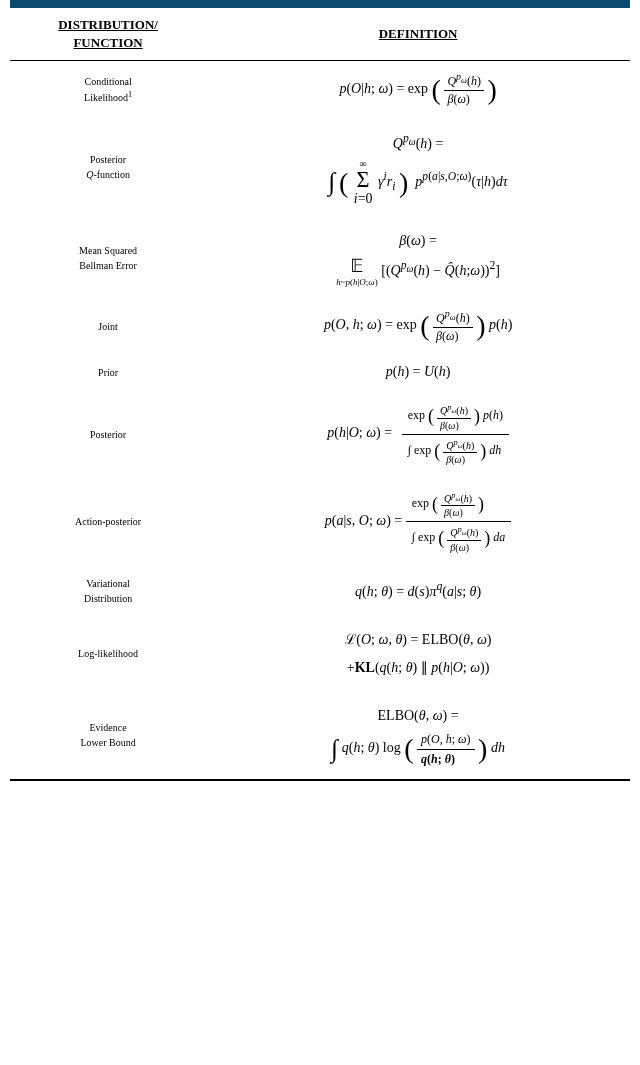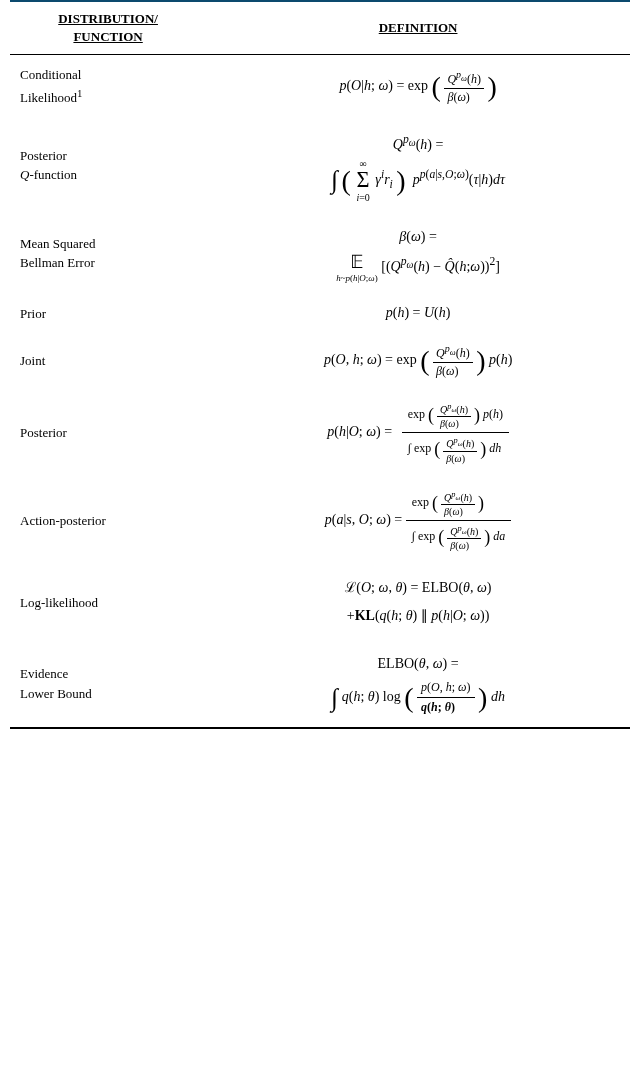--- a/index.html
+++ b/index.html
@@ -11,21 +11,21 @@
       font-size: 14px;
       color: #000;
     }
     .table-container {
       width: 100%;
       padding: 0 10px;
     }
     table {
       width: 100%;
       border-collapse: collapse;
-      border-top: 2px solid #0c4a6e;
+      border-top: 8px solid #0c4a6e;
       border-bottom: 2px solid #000;
     }
     thead tr {
       border-bottom: 1px solid #000;
     }
     th {
       padding: 8px 10px;
       text-align: center;
       font-weight: bold;
       font-size: 13px;
@@ -39,23 +39,24 @@
     }
     th.col2 {
       width: 440px;
     }
     td {
       padding: 10px 10px;
       vertical-align: middle;
     }
     td.label-col {
       width: 200px;
-      font-size: 13px;
+      font-size: 10px;
       vertical-align: middle;
       line-height: 1.5;
+      text-align: center;
     }
     td.formula-col {
       width: 440px;
       text-align: center;
       vertical-align: middle;
     }
     .math {
       font-family: "Times New Roman", Times, serif;
       font-size: 14px;
     }
@@ -166,21 +167,21 @@
             <span class="formula-line">
               <i>Q</i><sup><i>p<sub>ω</sub></i></sup>(<i>h</i>) =
             </span>
             <span style="display:inline-block; vertical-align:middle;">
               <span style="font-size:1.8em; vertical-align:middle; line-height:0.9;">∫</span>
             </span>
             <span class="big-paren">(</span>
             <span class="sum-block" style="vertical-align:middle;">
               <span class="sum-over" style="font-size:10px;">∞</span>
               <span class="sum-sym">Σ</span>
-              <span class="sum-under" style="font-size:10px;"><i>i</i>=0</span>
+              <span class="sum-under" style="font-size:14px;"><i>i</i>=0</span>
             </span>
             <i>γ</i><sup><i>i</i></sup><i>r</i><sub><i>i</i></sub>
             <span class="big-paren">)</span>
             &nbsp;<i>p</i><sup><i>p</i>(<i>a</i>|<i>s</i>,<i>O</i>;<i>ω</i>)</sup>(<i>τ</i>|<i>h</i>)<i>dτ</i>
           </span>
         </td>
       </tr>
 
       <tr>
         <td class="label-col">Mean Squared<br>Bellman Error</td>
@@ -189,45 +190,45 @@
             <span class="formula-line">
               <i>β</i>(<i>ω</i>) =
             </span>
             <span style="display:inline-block; vertical-align:middle; text-align:center;">
               <span class="e-block">
                 <span class="e-sym">𝔼</span>
                 <span class="e-sub"><i>h</i>~<i>p</i>(<i>h</i>|<i>O</i>;<i>ω</i>)</span>
               </span>
               [(<i>Q</i><sup><i>p<sub>ω</sub></i></sup>(<i>h</i>) − <i>Q̂</i>(<i>h</i>;<i>ω</i>))<sup>2</sup>]
             </span>
-          </span>
-        </td>
-      </tr>
-
-      <tr>
-        <td class="label-col">Prior</td>
-        <td class="formula-col">
-          <span class="math">
-            <i>p</i>(<i>h</i>) = <i>U</i>(<i>h</i>)
           </span>
         </td>
       </tr>
 
       <tr>
         <td class="label-col">Joint</td>
         <td class="formula-col">
           <span class="math">
             <i>p</i>(<i>O</i>, <i>h</i>; <i>ω</i>) = exp
             <span class="big-paren">(</span>
             <span class="frac">
               <span class="num"><i>Q</i><sup><i>p<sub>ω</sub></i></sup>(<i>h</i>)</span>
               <span class="den"><i>β</i>(<i>ω</i>)</span>
             </span>
             <span class="big-paren">)</span>
             <i>p</i>(<i>h</i>)
+          </span>
+        </td>
+      </tr>
+
+      <tr>
+        <td class="label-col">Prior</td>
+        <td class="formula-col">
+          <span class="math">
+            <i>p</i>(<i>h</i>) = <i>U</i>(<i>h</i>)
           </span>
         </td>
       </tr>
 
       <tr>
         <td class="label-col">Posterior</td>
         <td class="formula-col">
           <span class="math">
             <i>p</i>(<i>h</i>|<i>O</i>; <i>ω</i>) =
             <span class="frac" style="font-size:13px;margin-left:6px;">
@@ -279,20 +280,28 @@
                   <span class="den"><i>β</i>(<i>ω</i>)</span>
                 </span>
                 <span class="big-paren-sm">)</span>
                 <i>da</i>
               </span>
             </span>
           </span>
         </td>
       </tr>
 
+      <tr>
+        <td class="label-col">Variational<br>Distribution</td>
+        <td class="formula-col">
+          <span class="math">
+            <i>q</i>(<i>h</i>; <i>θ</i>) = <i>d</i>(<i>s</i>)<i>π</i><sup><i>q</i></sup>(<i>a</i>|<i>s</i>; <i>θ</i>)
+          </span>
+        </td>
+      </tr>
 
       <tr>
         <td class="label-col">Log-likelihood</td>
         <td class="formula-col">
           <span class="math">
             <span class="formula-line">
               ℒ(<i>O</i>; <i>ω</i>, <i>θ</i>) = ELBO(<i>θ</i>, <i>ω</i>)
             </span>
             <span class="formula-line">
               +<span class="bold">KL</span>(<i>q</i>(<i>h</i>; <i>θ</i>) ∥ <i>p</i>(<i>h</i>|<i>O</i>; <i>ω</i>))

